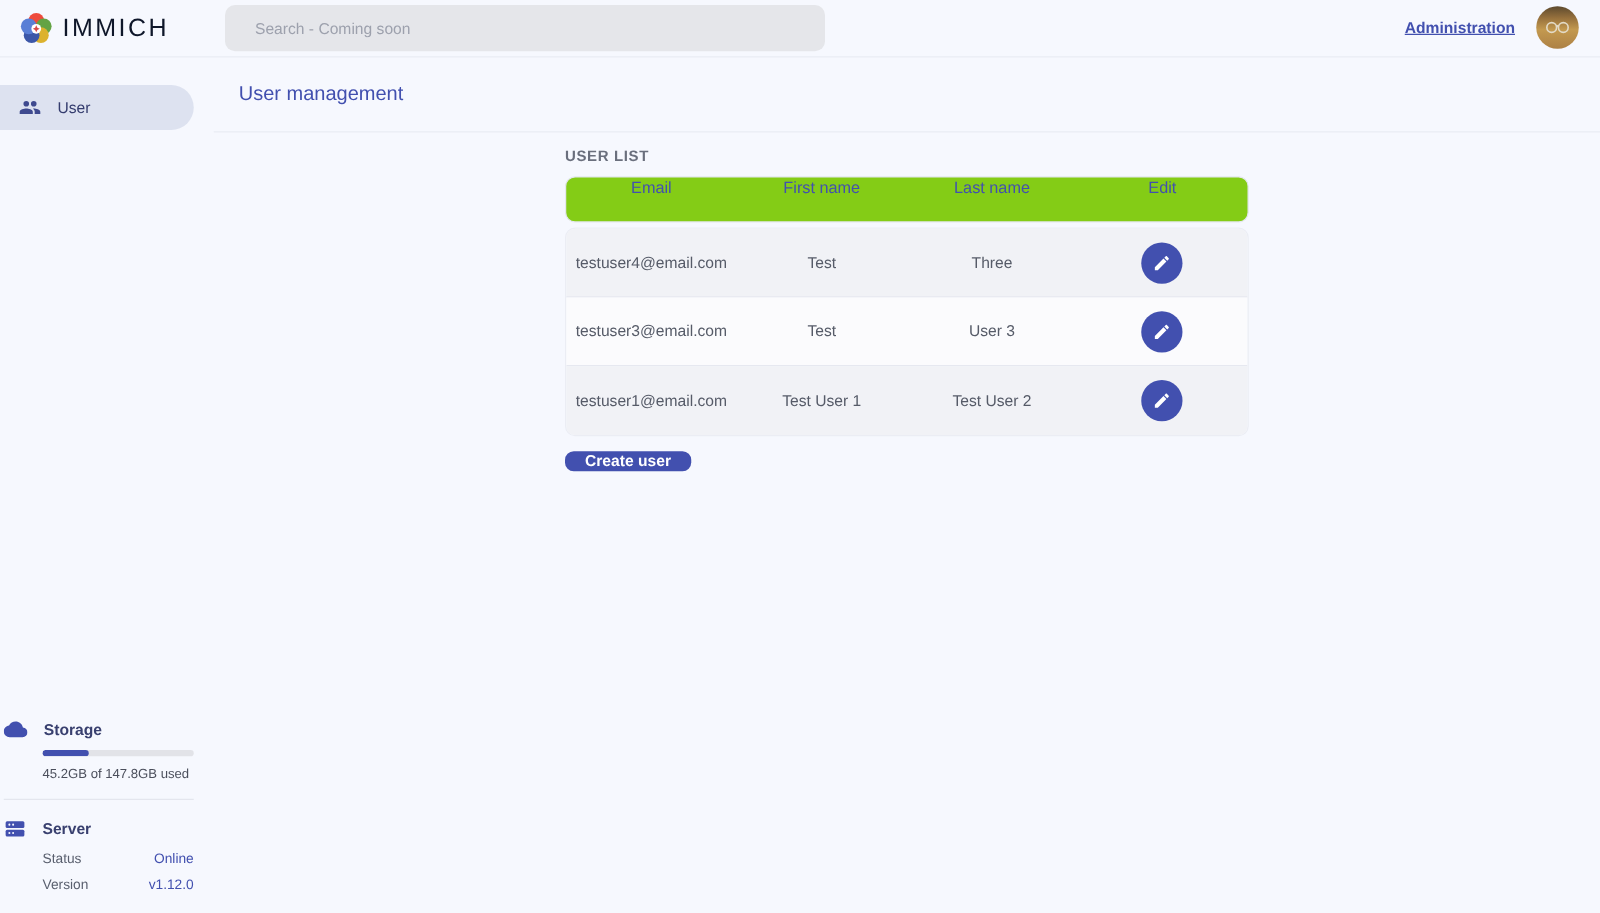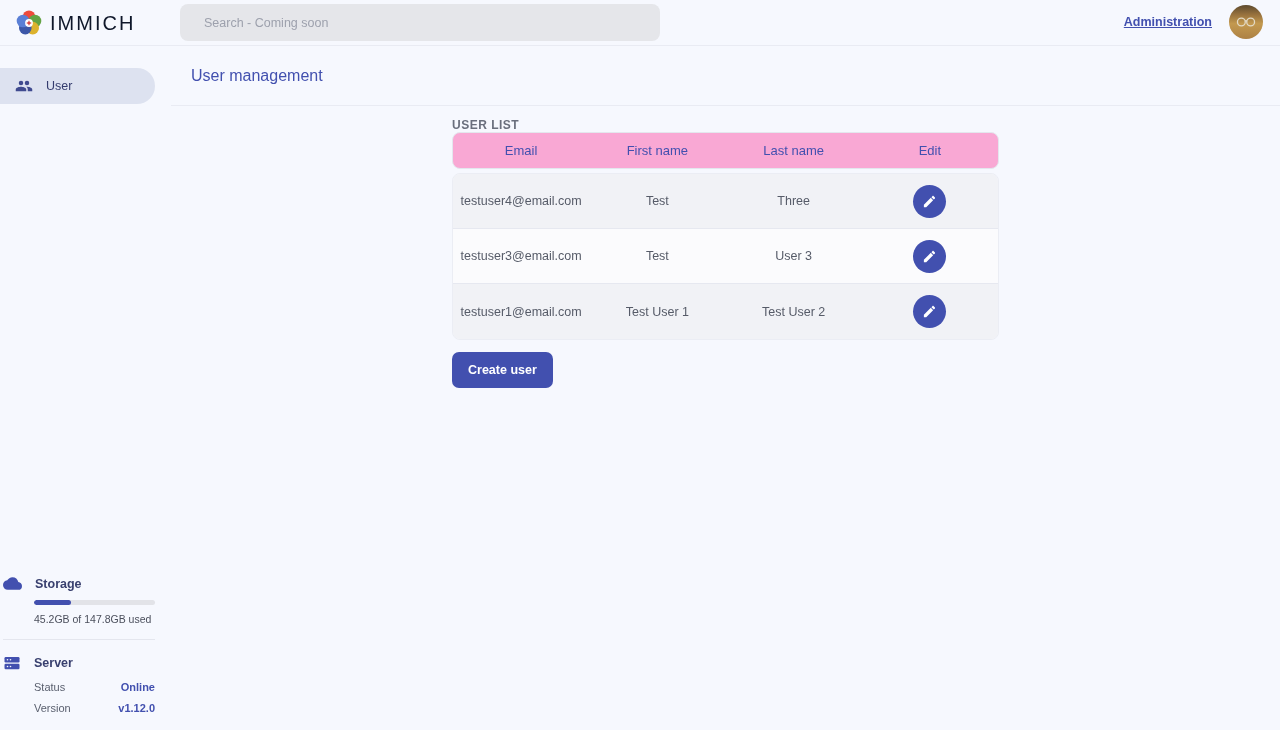--- a/index.html
+++ b/index.html
@@ -66,59 +66,59 @@
   .side-divider { border:none; border-top:1px solid #e4e6ee; margin:14px 0 14px 0; }
   .server-chip {
     display:inline-block; margin-top:10px; background:#e4e5ea; border-radius:6px;
     padding:6px 10px; font-size:10.5px; font-weight:700; color:#4250af;
   }
   .kv-row {
     display:flex; justify-content:space-between; align-items:center;
     margin-top:9px; font-size:11px;
   }
   .kv-label { color:#595f6e; }
-  .kv-value { color:#4250af; font-weight:700; }
+  .kv-value { color:#4250af; font-weight:400; }
 
   
   .main { position:absolute; top:46px; left:171px; right:0; bottom:0; }
   .page-title-bar {
     height:60px; display:flex; align-items:center; padding-left:20px;
     border-bottom:1px solid #e9ebf3;
   }
   .page-title { font-size:16px; font-weight:500; color:#4250af; }
 
   .content { width:547px; margin:0 auto; }
   .section-label {
     margin-top:12px; font-size:12px; font-weight:700; letter-spacing:0.5px;
     color:#6a6f7d;
   }
   .table-head {
-    margin-top:0; height:37px; background:#f9a8d4;
+    margin-top:9px; height:37px; background:#84cc16;
     border:1px solid #e4e7ee; border-radius:8px;
-    display:flex; align-items:center;
+    display:flex; align-items:flex-start;
   }
   .th { flex:1; text-align:center; font-size:13px; font-weight:500; color:#4250af; }
 
   .table-body {
     margin-top:4px; border-radius:8px; overflow:hidden;
     border:1px solid #ebedf4;
   }
   .tr { display:flex; align-items:center; height:55px; }
   .tr:not(:last-child) { border-bottom:1px solid #e6e8f0; }
   .tr:nth-child(odd) { background:#f1f2f6; }
   .tr:nth-child(even) { background:#fbfbfd; }
   .td { flex:1; text-align:center; font-size:12.5px; color:#565b68; }
   .td-edit { flex:1; display:flex; justify-content:center; }
   .edit-btn {
     width:33px; height:33px; border-radius:50%; border:none; cursor:pointer;
     background:#4250af; display:flex; align-items:center; justify-content:center;
   }
 
   .create-btn {
-    margin-top:12px; height:36px; padding:0 16px; border:none; cursor:pointer;
+    margin-top:12px; height:16px; padding:0 16px; border:none; cursor:pointer;
     background:#4250af; color:#ffffff; border-radius:7px;
     font-size:12.5px; font-weight:700; font-family:"Liberation Sans", sans-serif;
   }
 </style>
 </head>
 <body>
 
 <div class="header">
   <div class="brand">
     <svg width="26" height="26" viewBox="0 0 26 26">

